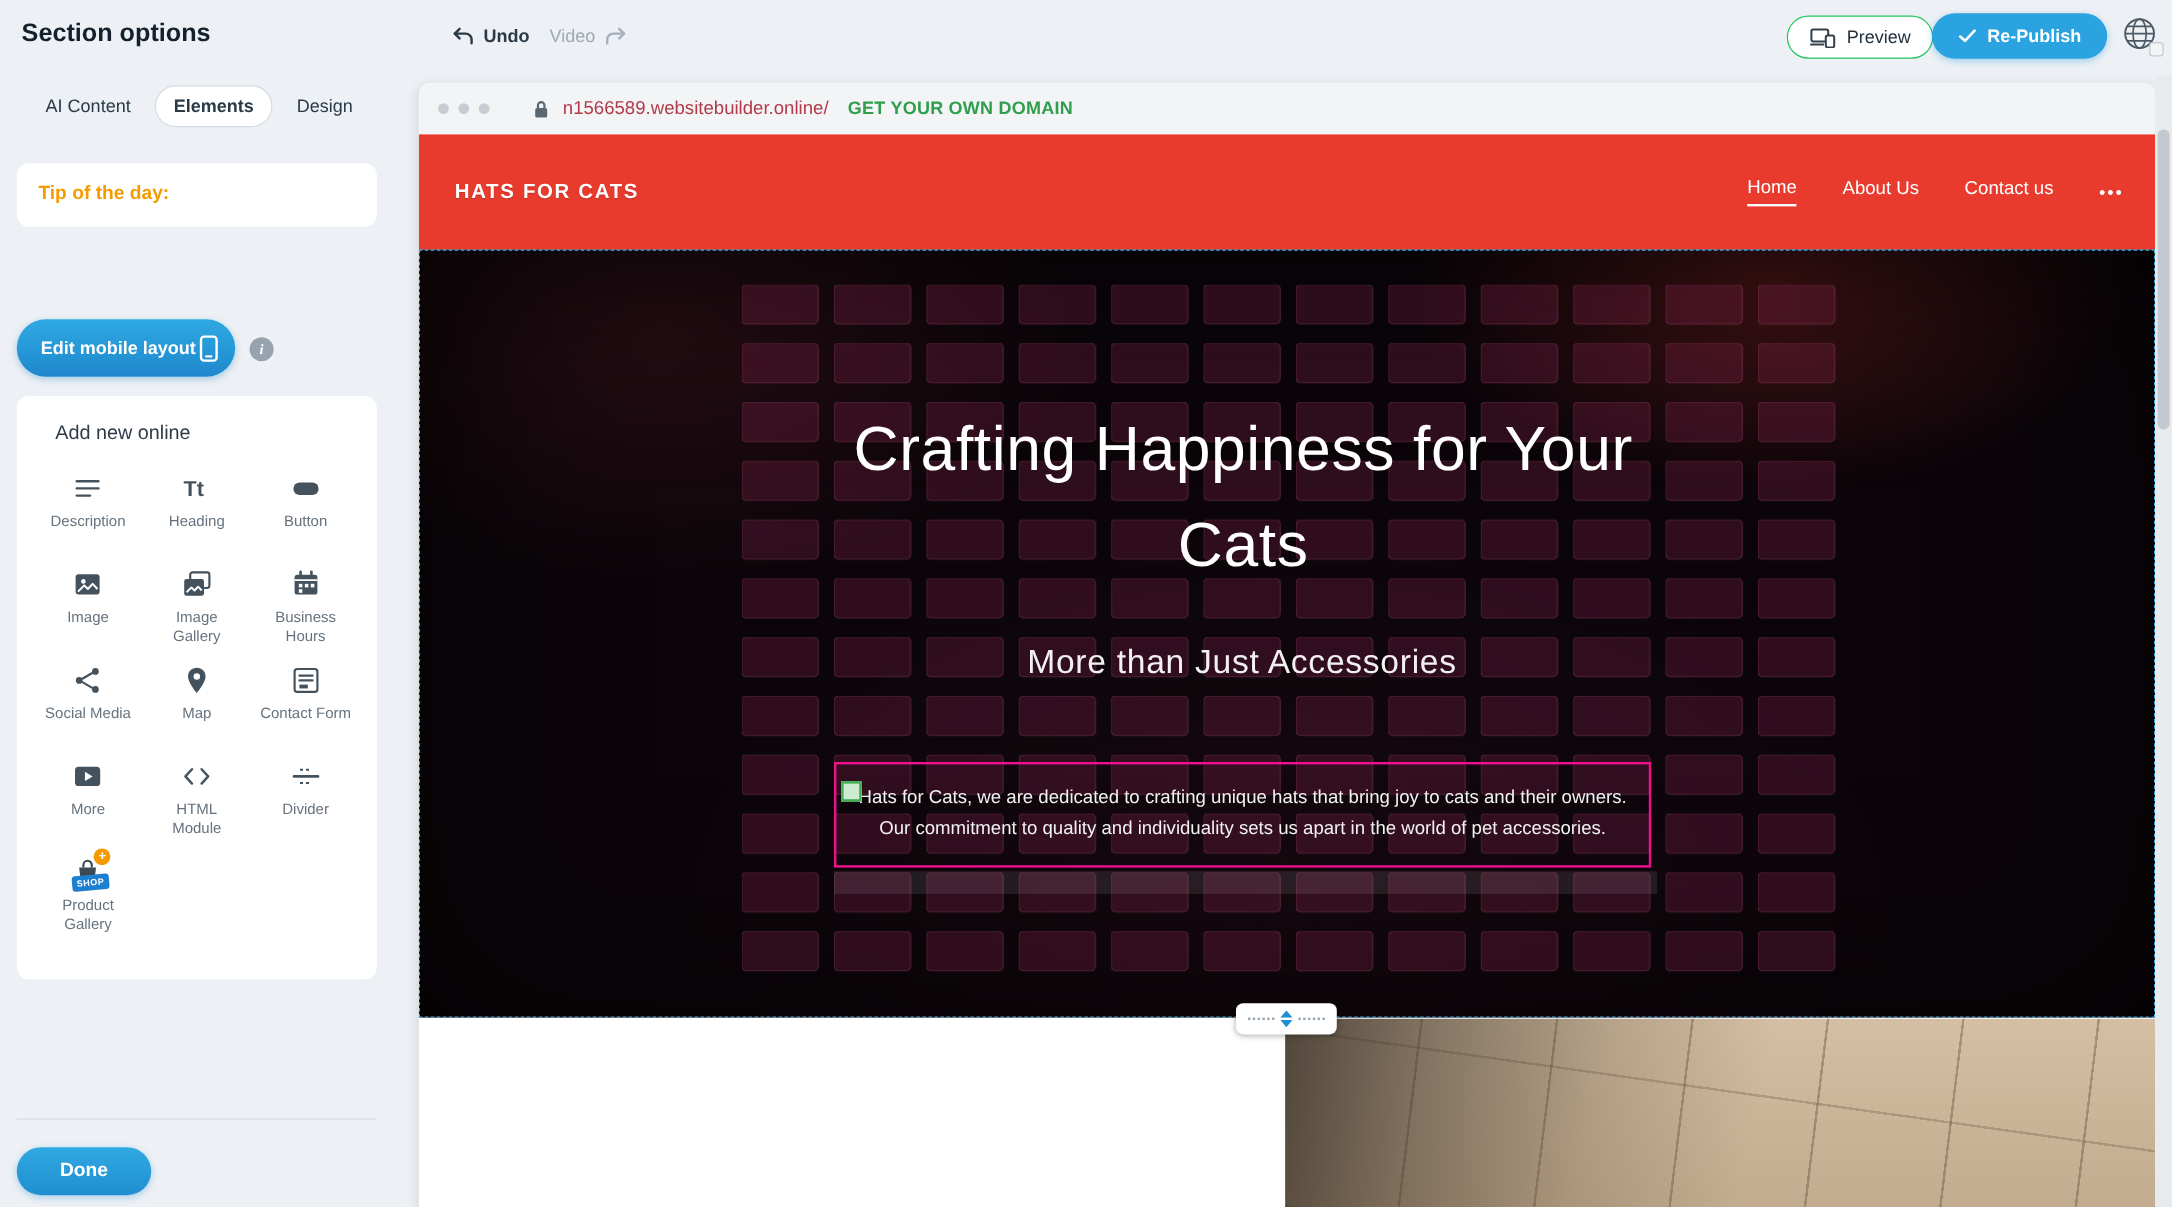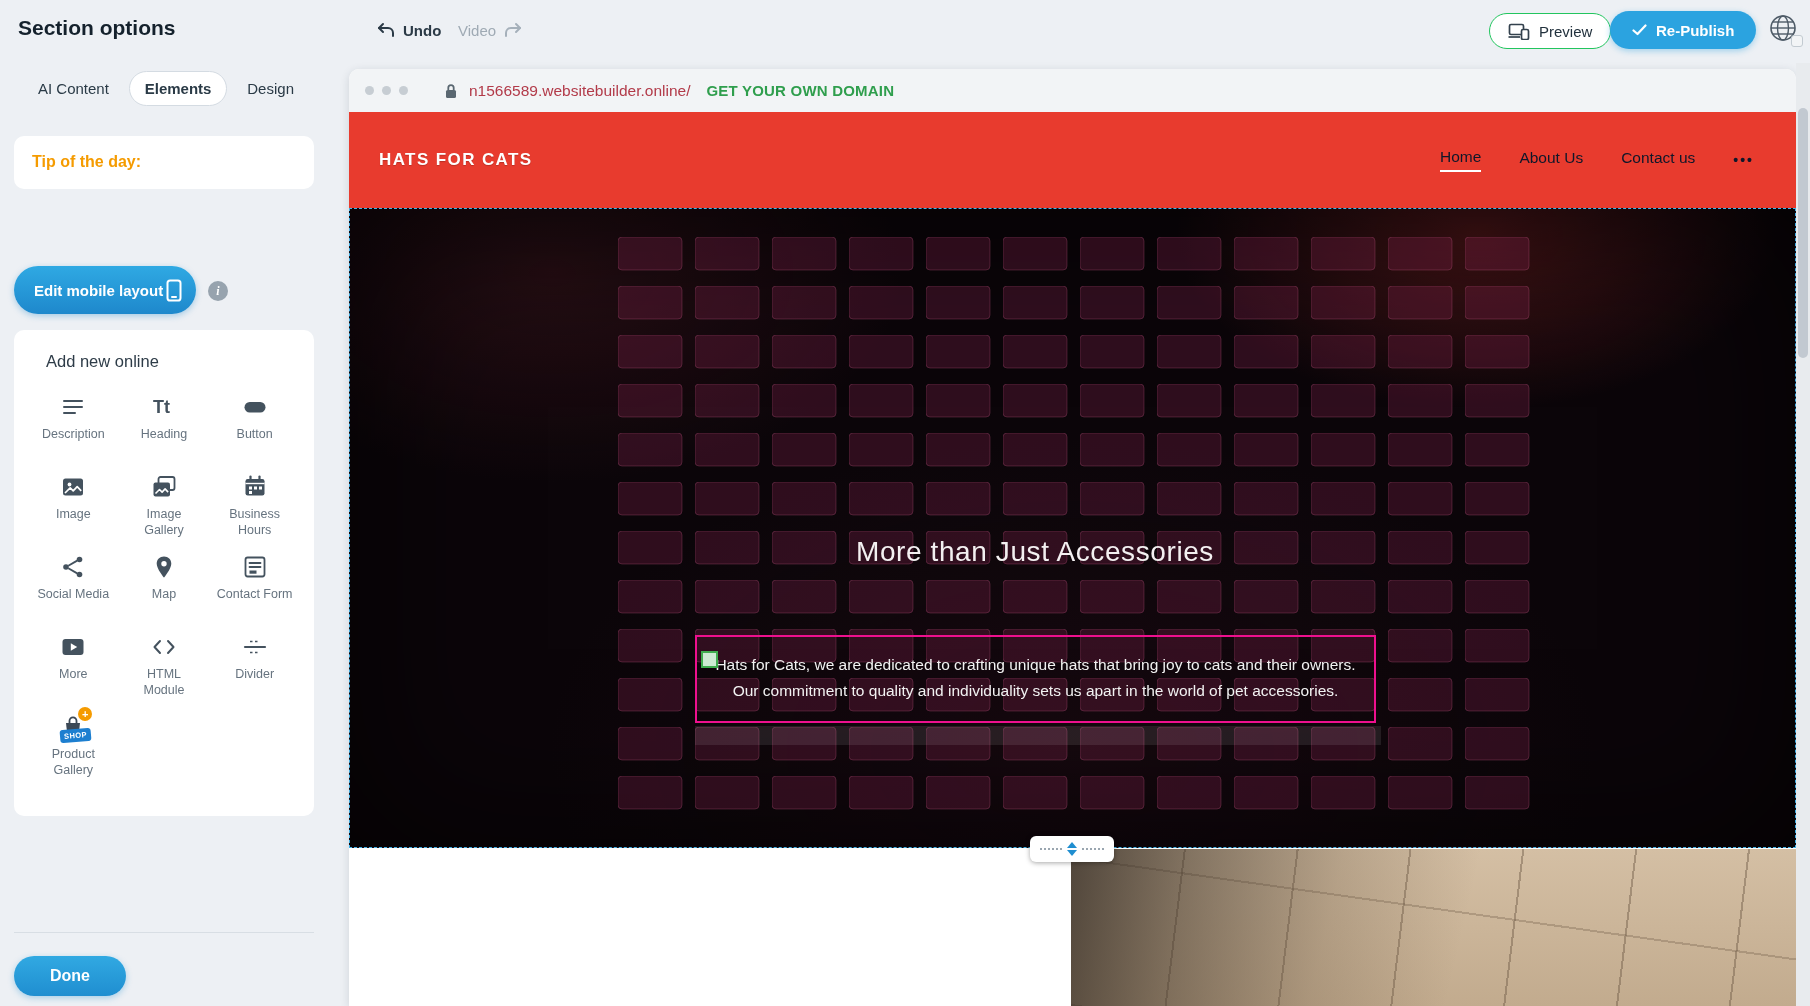--- a/index.html
+++ b/index.html
@@ -54,21 +54,21 @@
   .canvas { position:absolute; left:349px; top:69px; width:1447px; height:937px; border-radius:10px 10px 0 0; overflow:hidden;
     background:#fff; box-shadow:0 2px 10px rgba(30,40,55,.14); }
   .chrome { position:absolute; left:0; top:0; width:100%; height:43px; background:#f2f4f6; display:flex; align-items:center; padding:0 16px; }
   .win-dot { width:9px; height:9px; border-radius:50%; background:#c7cdd3; margin-right:8px; }
   .chrome-lock { margin-left:28px; display:flex; align-items:center; }
   .chrome-url { margin-left:11px; font-size:15.5px; color:#b23a49; }
   .domain-cta { margin-left:16px; font-size:15px; font-weight:700; color:#2f9e4d; letter-spacing:.2px; cursor:pointer; }
 
   .site-header { position:absolute; left:0; top:43px; width:100%; height:96px; background:#e83b2e; display:flex; align-items:center; padding:0 0 0 30px; }
   .site-logo { font-size:17px; font-weight:700; letter-spacing:1.4px; color:#fff; text-shadow:0 1px 1px rgba(0,0,0,.2); }
-  .site-nav { margin-left:auto; display:flex; align-items:center; gap:38px; padding-right:42px; font-size:15.5px; color:#0f172a; }
+  .site-nav { margin-left:auto; display:flex; align-items:center; gap:38px; padding-right:26px; font-size:15.5px; color:#ffffff; }
   .nav-item { cursor:pointer; padding-bottom:4px; }
   .nav-item.current { border-bottom:2px solid #fff; }
   .nav-more { cursor:pointer; letter-spacing:2px; font-weight:700; font-size:14px; }
 
   .hero { position:absolute; left:0; top:139px; width:1447px; height:640px;
     background:
       radial-gradient(430px 250px at 78% 4%, rgba(150,40,40,.42), transparent 70%),
       radial-gradient(500px 300px at 14% 10%, rgba(95,32,42,.32), transparent 70%),
       radial-gradient(700px 420px at 50% 85%, rgba(60,22,36,.22), transparent 75%),
       #0b0509;
@@ -331,20 +331,21 @@
     <div class="hero">
       <svg class="tiles" width="913" height="584">
         <defs>
           <pattern id="tilep" width="77" height="49" patternUnits="userSpaceOnUse">
             <rect x="0" y="0" width="64" height="33" rx="4" fill="rgba(128,34,76,0.30)" stroke="rgba(205,90,140,0.26)" stroke-width="1"></rect>
           </pattern>
         </defs>
         <rect width="913" height="584" fill="url(#tilep)"></rect>
       </svg>
 
+      <div class="hero-heading">Crafting Happiness for Your Cats</div>
       <div class="hero-sub">More than Just Accessories</div>
 
       <div class="para-box">
         <span class="para-handle"></span>
         <div class="para-text">Hats for Cats, we are dedicated to crafting unique hats that bring joy to cats and their owners. Our commitment to quality and individuality sets us apart in the world of pet accessories.</div>
       </div>
       <div class="ghost-bar"></div>
     </div>
 
     <div class="section2">

